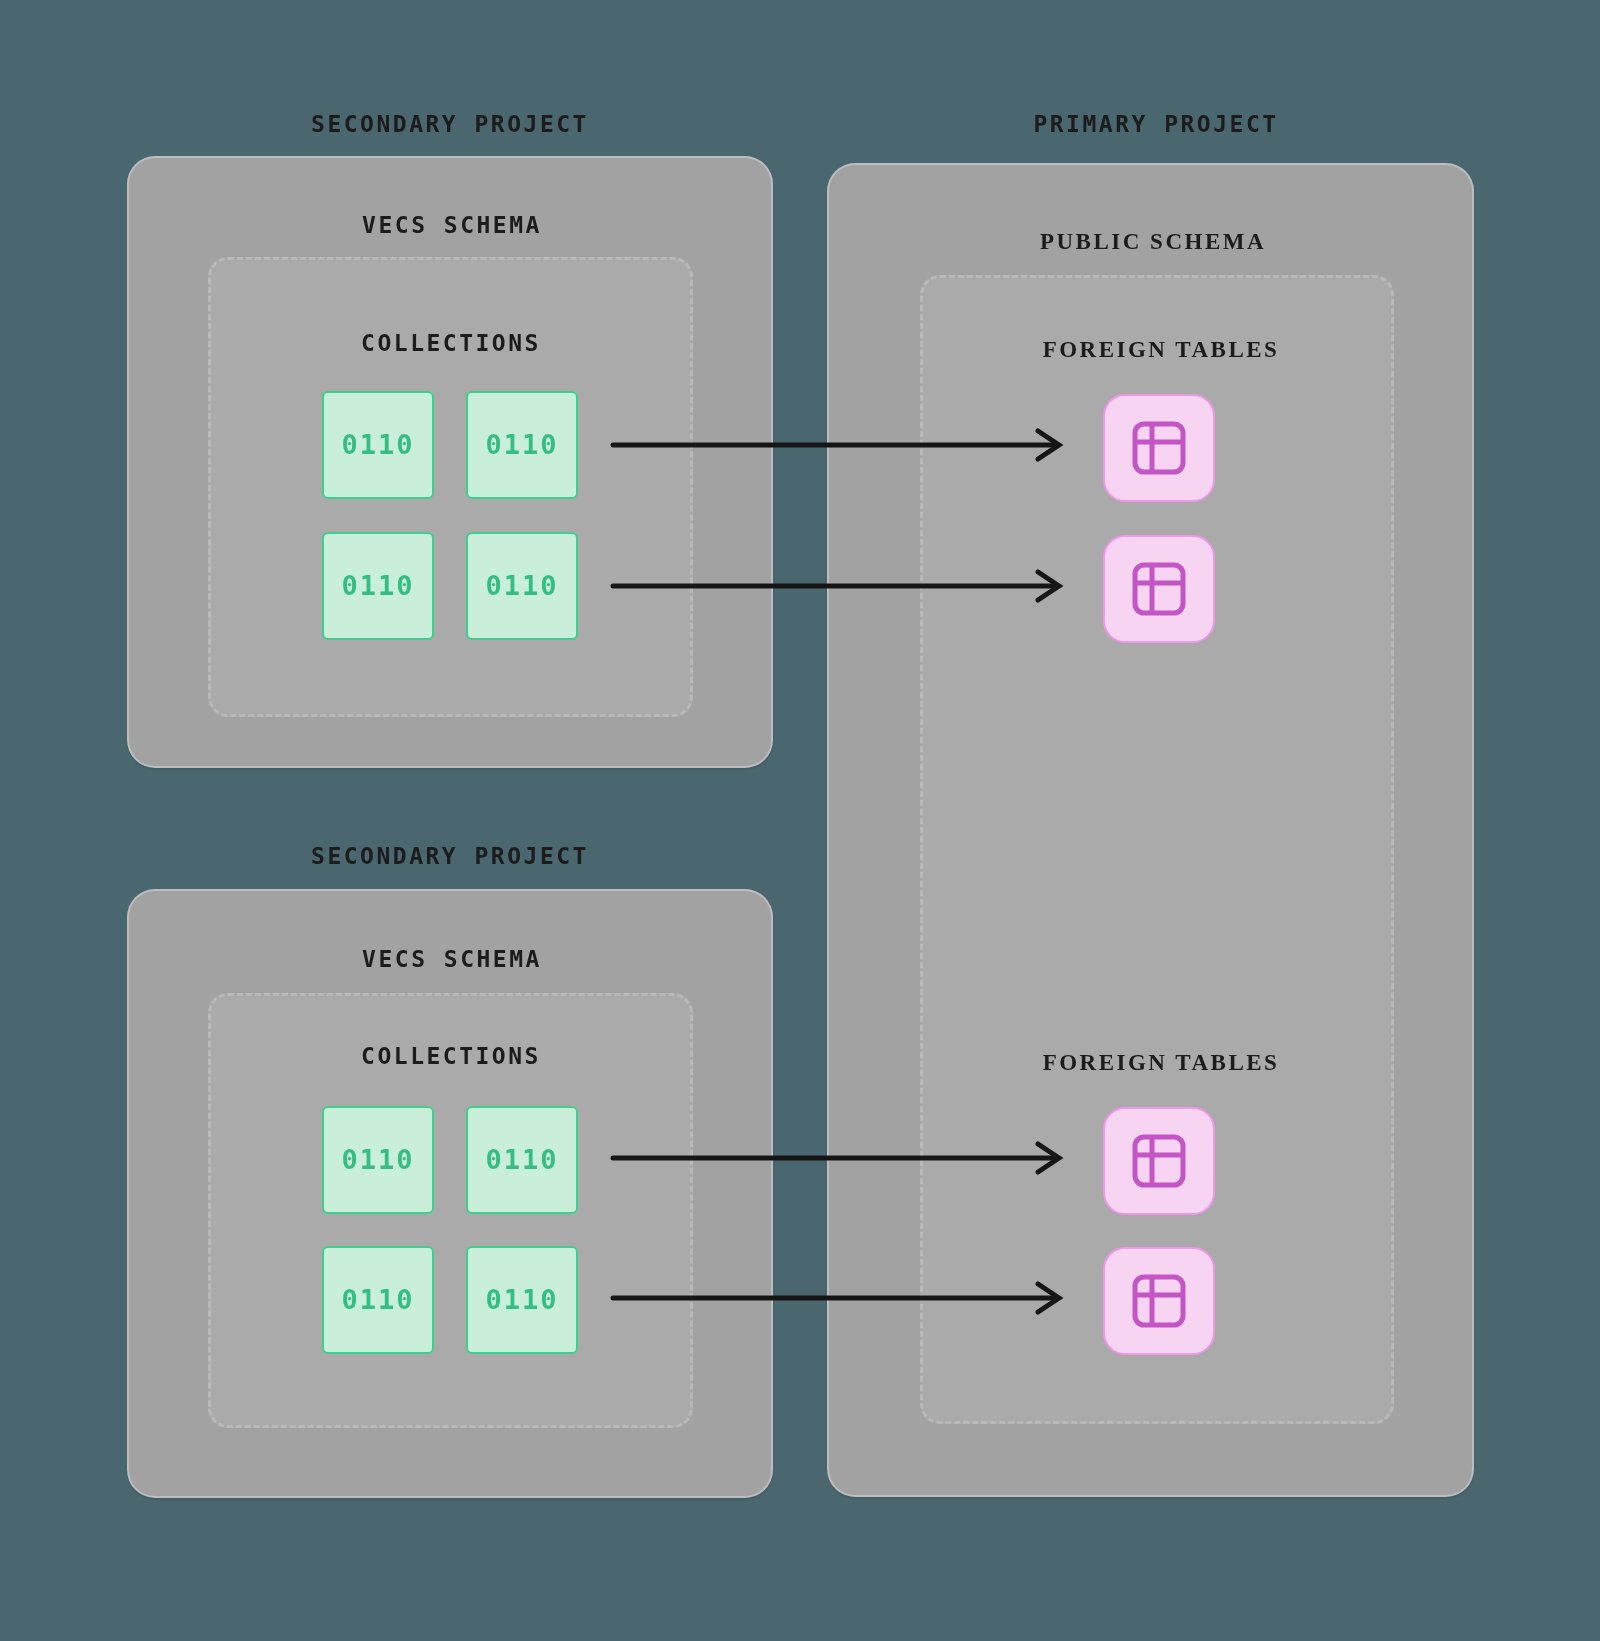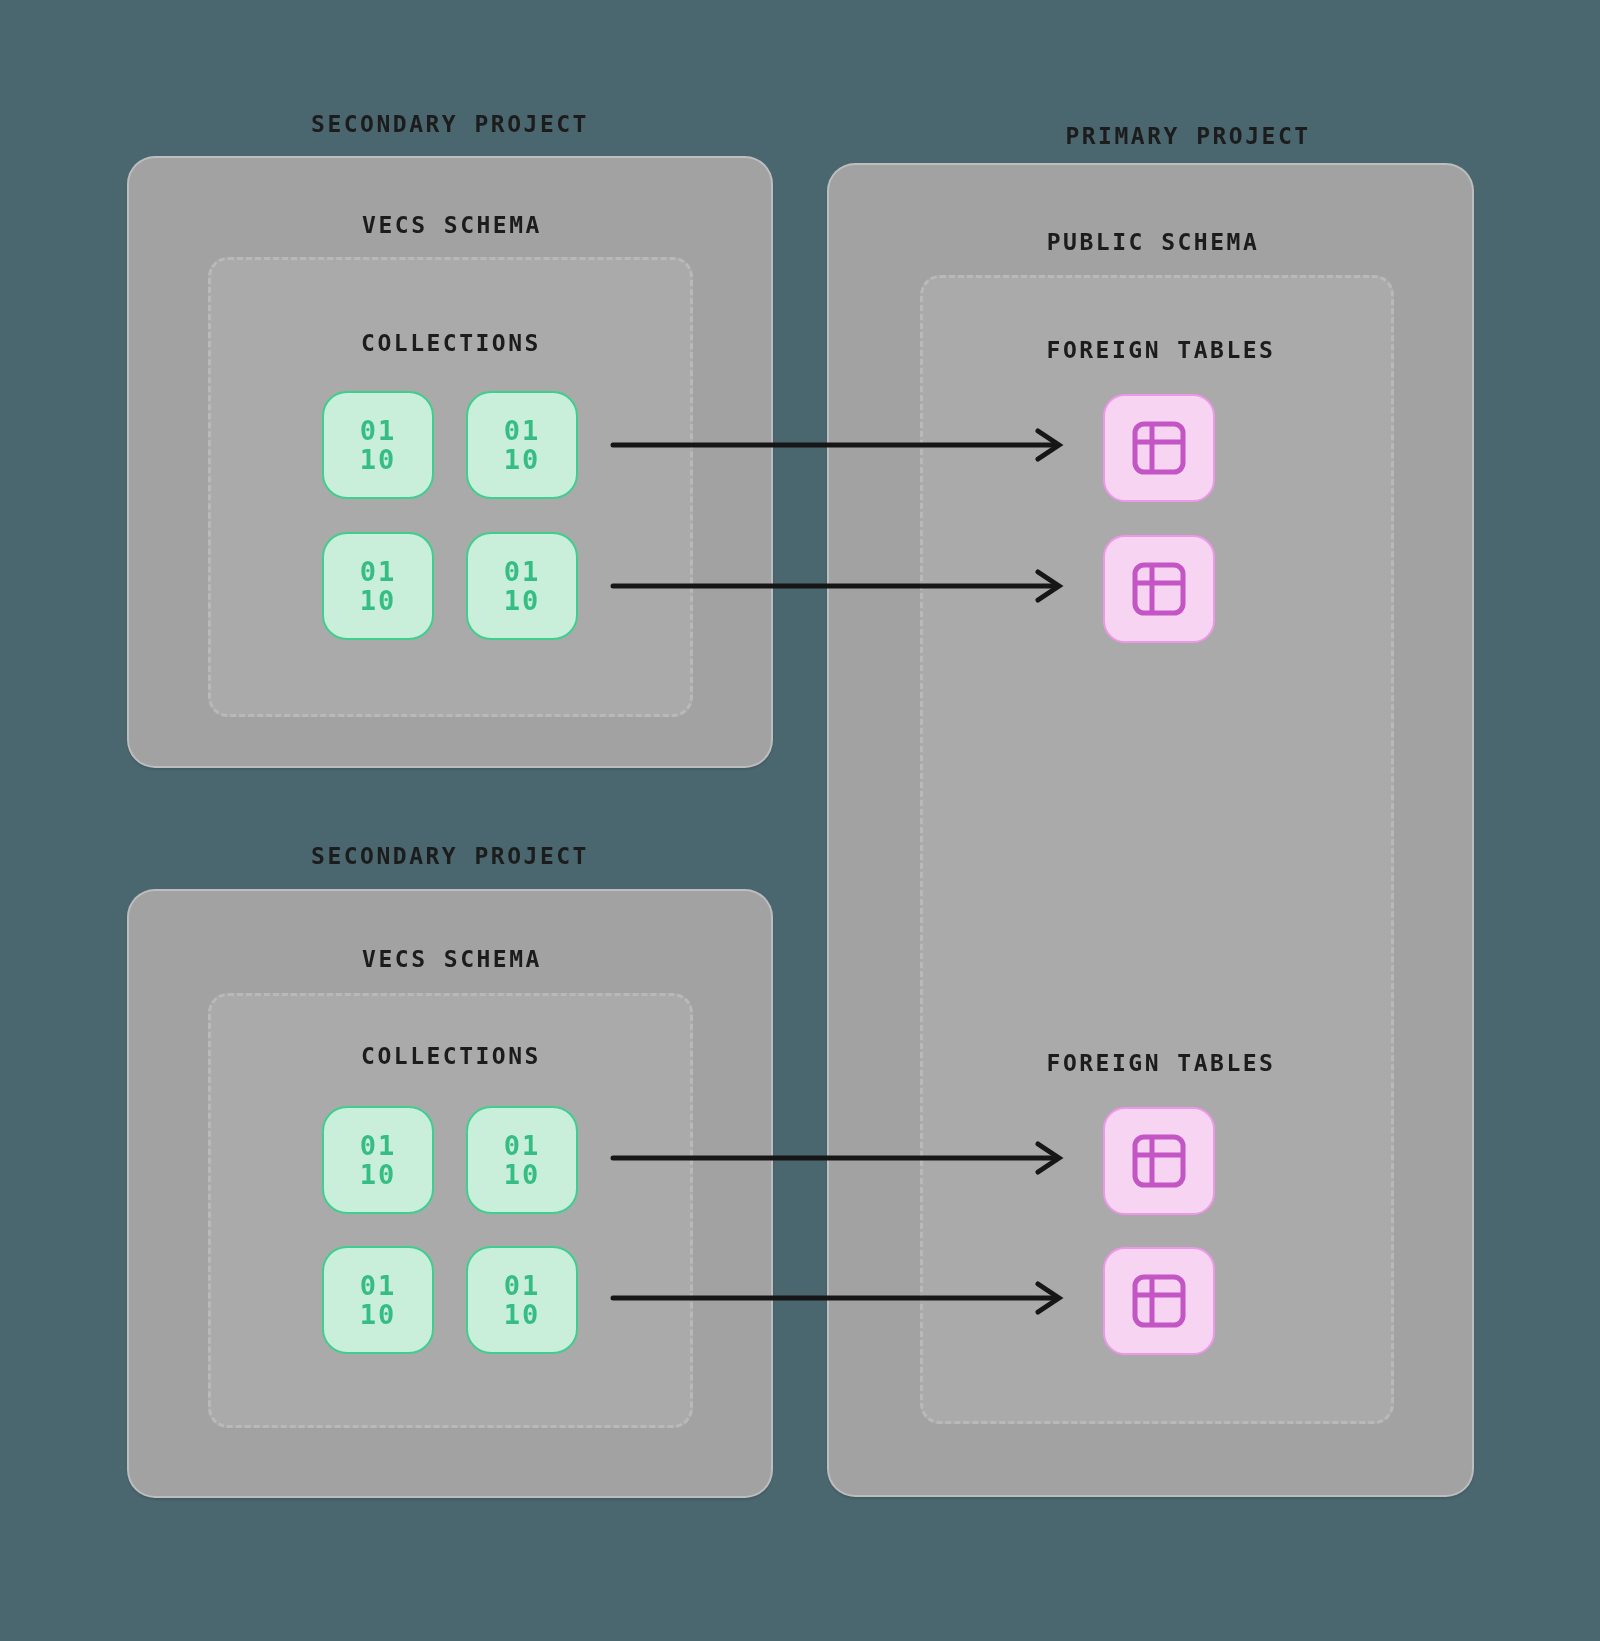--- a/index.html
+++ b/index.html
@@ -38,24 +38,24 @@
     border-radius: 20px;
     box-sizing: border-box;
     text-align: center;
   }
   .binary-icon {
     position: absolute;
     width: 112px;
     height: 108px;
     background: #c9efdb;
     border: 2px solid #3ecf8e;
-    border-radius: 25px;
+    border-radius: 6px;
     box-sizing: border-box;
     display: flex;
-    flex-direction: column;
+    flex-direction: row;
     align-items: center;
     justify-content: center;
   }
   .binary-line {
     font-size: 27px;
     font-weight: bold;
     line-height: 1.08;
     letter-spacing: 2px;
     color: #35bd84;
   }
@@ -78,21 +78,21 @@
     height: 1641px;
     pointer-events: none;
   }
 </style>
 </head>
 <body>
 
 <div id="canvas">
 
   <div class="diagram-label" style="left:450px; top:124px;">SECONDARY PROJECT</div>
-  <div class="diagram-label" style="left:1188px; top:124px;margin-top:12px;">PRIMARY PROJECT</div>
+  <div class="diagram-label" style="left:1156px; top:124px;">PRIMARY PROJECT</div>
   <div class="diagram-label" style="left:450px; top:856px;">SECONDARY PROJECT</div>
 
   <div class="outer-box" style="left:127px; top:156px; width:646px; height:612px;">
     <div class="diagram-label" style="left:323px; top:67px;">VECS SCHEMA</div>
     <div class="inner-panel" style="left:79px; top:99px; width:485px; height:460px;">
       <div class="diagram-label" style="left:240px; top:83px;">COLLECTIONS</div>
       <div class="binary-icon" style="left:111px; top:131px;">
         <span class="binary-line">01</span>
         <span class="binary-line">10</span>
       </div>
@@ -127,21 +127,21 @@
         <span class="binary-line">01</span>
         <span class="binary-line">10</span>
       </div>
       <div class="binary-icon" style="left:255px; top:250px;">
         <span class="binary-line">01</span>
         <span class="binary-line">10</span>
       </div>
     </div>
   </div>
 
-  <div class="outer-box" style="left:827px; top:163px; width:647px; height:1334px;">
+  <div class="outer-box" style="left:827px; top:163px; width:647px; height:1334px;font-family:Liberation Serif, serif;">
     <div class="diagram-label" style="left:324px; top:77px;">PUBLIC SCHEMA</div>
     <div class="inner-panel" style="left:91px; top:110px; width:474px; height:1149px;">
       <div class="diagram-label" style="left:238px; top:72px;">FOREIGN TABLES</div>
       <div class="table-card" style="left:180px; top:116px;">
         <svg width="54" height="54" viewBox="0 0 54 54">
           <rect x="3" y="3" width="48" height="48" rx="9" fill="none" stroke="#c455c4" stroke-width="5"></rect>
           <line x1="3" y1="21" x2="51" y2="21" stroke="#c455c4" stroke-width="5"></line>
           <line x1="20" y1="3" x2="20" y2="51" stroke="#c455c4" stroke-width="5"></line>
         </svg>
       </div>

